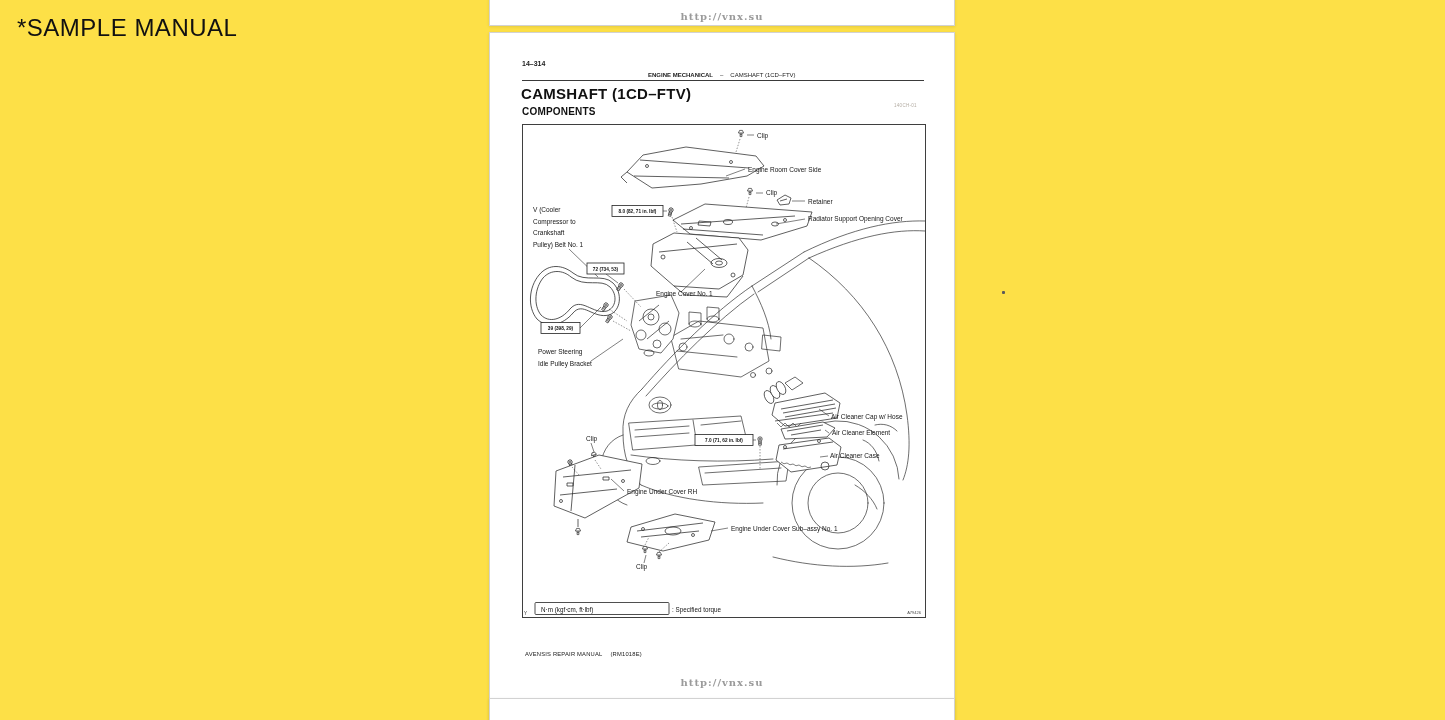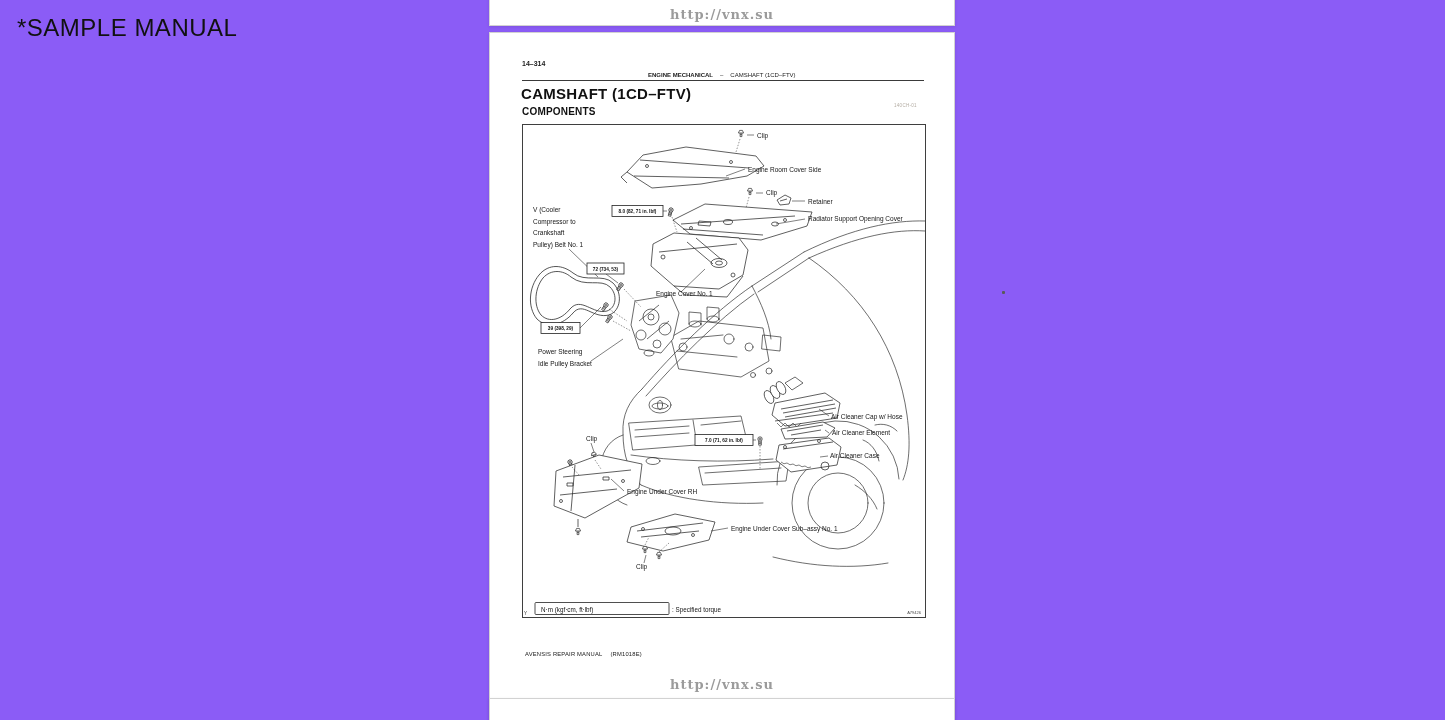--- a/index.html
+++ b/index.html
@@ -1,35 +1,35 @@
 <!DOCTYPE html>
 <html><head>
 <meta charset="utf-8">
 <style>
   html,body{margin:0;padding:0;}
   .stage{
     position:relative;width:1445px;height:720px;overflow:hidden;
-    background:#8b5cf6;font-family:"Liberation Sans",sans-serif;
+    background:#fde047;font-family:"Liberation Sans",sans-serif;
   }
   .sample-title{
     position:absolute;left:17px;top:14px;font-size:24px;letter-spacing:.5px;
     color:#111;font-family:"Liberation Sans",sans-serif;
   }
   .speck{position:absolute;left:1002px;top:291px;width:3px;height:3px;background:#5a5a5a;border-radius:1px;}
   .page{
     position:absolute;left:489px;width:466px;background:#fff;
     border:1px solid #d2d2d2;box-shadow:0 1px 3px rgba(0,0,0,.10);box-sizing:border-box;
   }
   .page-top{top:-12px;height:38px;}
   .page-main{top:32px;height:702px;}
   .page-next{top:698px;height:60px;}
   .watermark{
     position:absolute;left:0;width:100%;text-align:center;
     font-family:"DejaVu Serif","Liberation Serif",serif;font-weight:bold;
-    font-size:13px;letter-spacing:1px;color:#9b9b9b;
+    font-size:10px;letter-spacing:1px;color:#9b9b9b;
   }
   .wm-top{bottom:3px;}
   .wm-bottom{top:644px;}
   .page-number{position:absolute;left:32px;top:27px;font-size:7px;font-weight:bold;color:#1a1a1a;}
   .running-header{
     position:absolute;left:158px;top:39px;font-size:6px;color:#1a1a1a;white-space:nowrap;
   }
   .running-header .rh-b{font-weight:bold;}
   .running-header .rh-sep{margin:0 7px;}
   .header-rule{position:absolute;left:32px;top:47px;width:402px;height:1px;background:#3a3a3a;}

